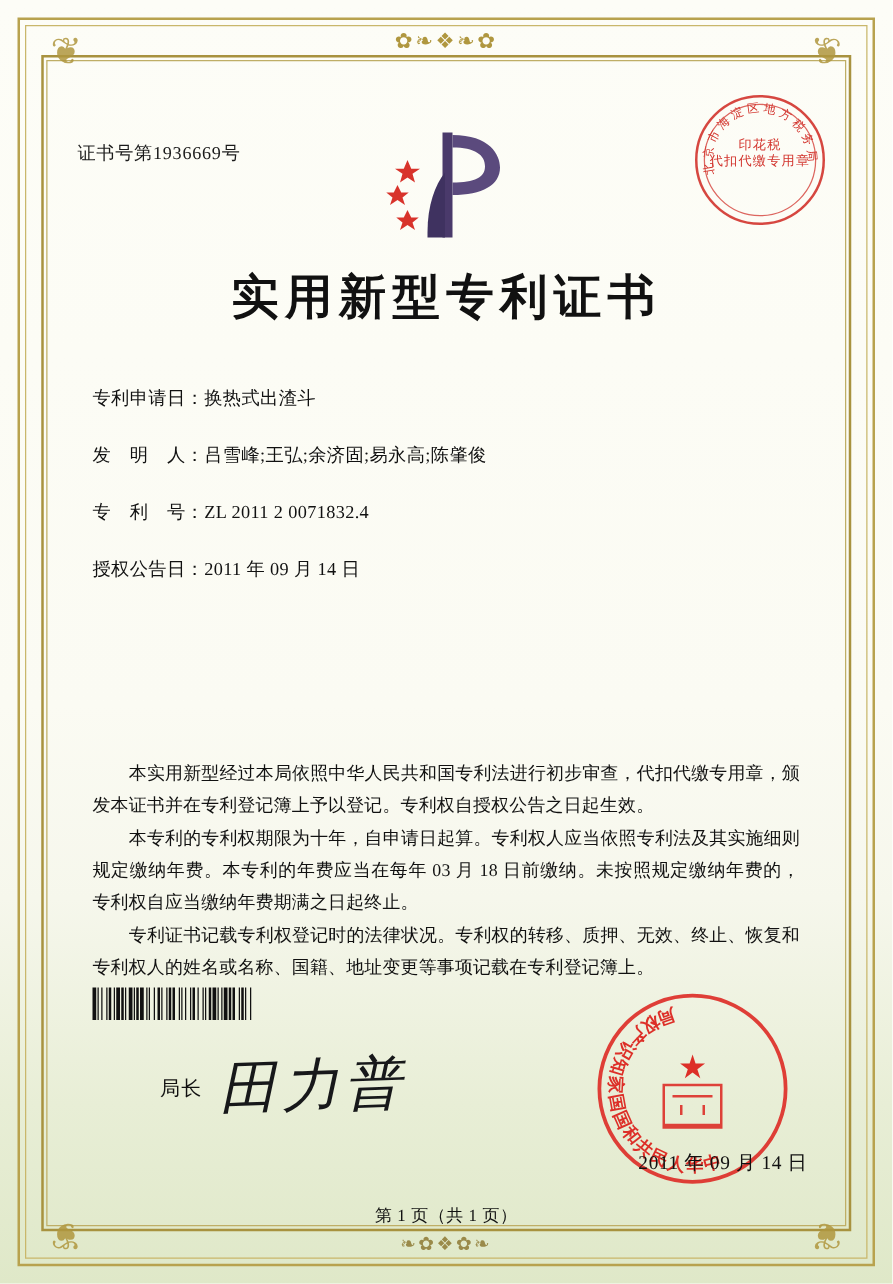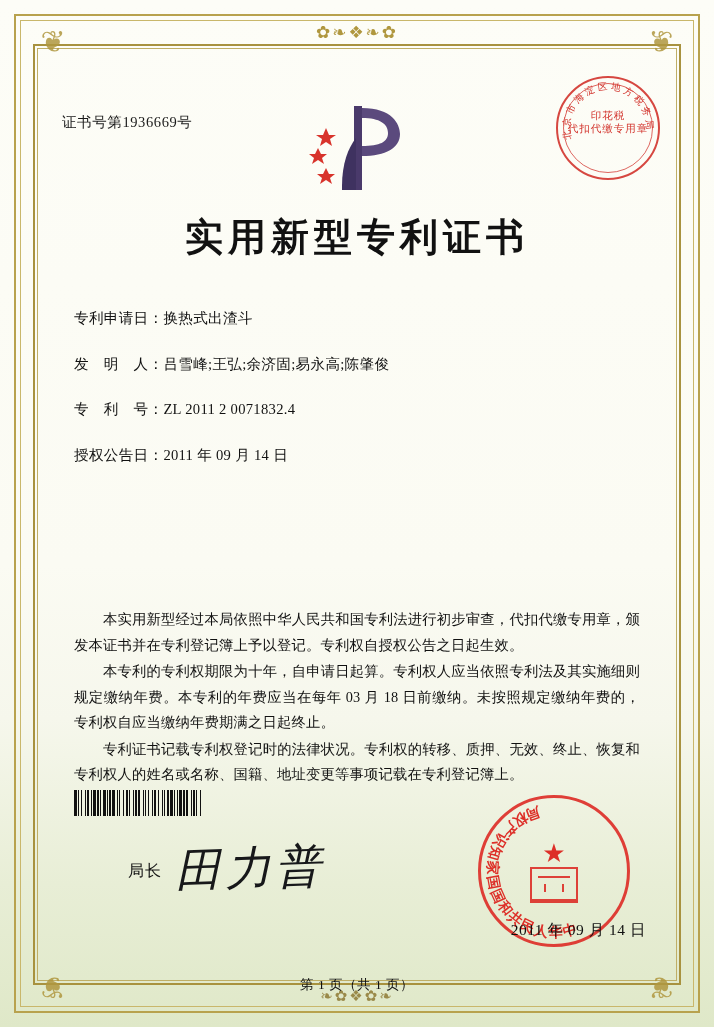--- a/index.html
+++ b/index.html
@@ -119,21 +119,21 @@
     border-radius: 50%;
     opacity: .75;
   }
   .seal-top .center-text {
     position: absolute;
     left: 0; right: 0; top: 34px;
     text-align: center;
     color: #d2332c;
     font-size: 10.5px;
     line-height: 13px;
-    font-family: Liberation Mono, monospace;
+    font-family: Liberation Sans, sans-serif;
     letter-spacing: 1px;
   }
   .arc-char {
     position: absolute;
     left: 50%; top: 50%;
     font-size: 9.5px;
     color: #d2332c;
     transform-origin: 0 0;
     white-space: nowrap;
   }
@@ -267,21 +267,21 @@
   }
   .issue-date {
     position: absolute;
     right: 68px; top: 920px;
     font-size: 15.5px;
     color: #111;
     letter-spacing: .5px;
   }
   .page-num {
     position: absolute;
-    left: 0; right: 0; bottom: 33px;
+    left: 0; right: 0; bottom: 45px;
     text-align: center;
     font-size: 13.5px;
     color: #111;
     letter-spacing: .5px;
   }
 </style>
 </head>
 <body>
 
 <div class="page">

